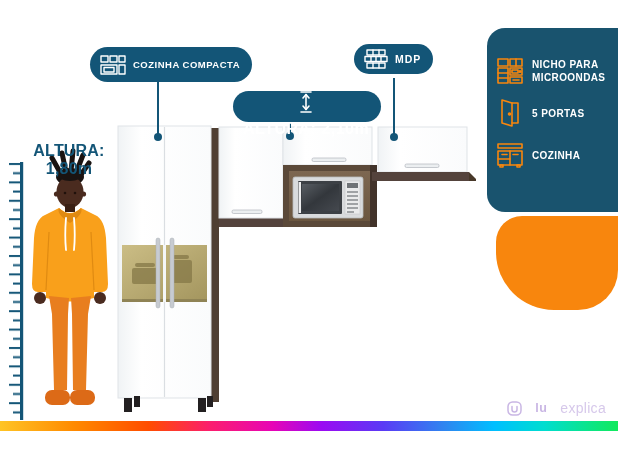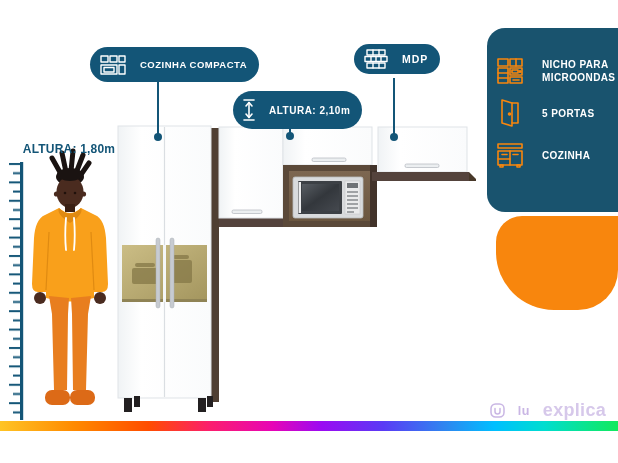--- a/index.html
+++ b/index.html
@@ -2,69 +2,69 @@
 <html style="--brand-blue: #135577; --panel-blue: #19536E; --accent-orange: #F8860D; --blob-orange: #F8860D; --hoodie-orange: #F9A01B; --hood-shade: #E08A12; --pants-orange: #E87E1F; --shoe-orange: #DC6A17; --skin-dark: #4A2B1F; --hair-black: #1A1311; --wood-dark: #4F3F33; --wood-board: #54433C; --niche-frame: #5B4939; --legs-black: #232021; --logo-lavender: #C9B6E4;"><head>
 <meta charset="utf-8">
 <style>
   html,body{margin:0;padding:0;background:#fff;}
   .canvas{
     position:relative;width:618px;height:463px;background:#fff;overflow:hidden;
     font-family:"Liberation Sans", sans-serif;
   }
   
   .badge{
-    position:absolute;display:flex;align-items:center;gap:14px;
+    position:absolute;display:flex;align-items:center;gap:7px;
     background:var(--brand-blue);color:#fff;border-radius:20px;
     padding:0 12px 0 10px;font-weight:bold;font-size:9.5px;letter-spacing:.5px;
     white-space:nowrap;z-index:6;
   }
   .badge svg{flex:0 0 auto;display:block;}
   .badge-cozinha{left:90px;top:47px;height:35px;}
-  .badge-altura{left:233px;top:91px;height:38px;font-size:10px;}
+  .badge-altura{left:233px;top:91px;height:31px;font-size:16px;flex-direction:column;}
   .badge-mdp{left:354px;top:44px;height:30px;font-size:10.5px;letter-spacing:1px;}
   .connector{position:absolute;width:2px;background:var(--brand-blue);z-index:5;}
   .conn-1{left:157px;top:81px;height:54px;}
   .conn-2{left:289px;top:121px;height:13px;}
   .conn-3{left:393px;top:78px;height:57px;}
   .conn-dot{position:absolute;width:8px;height:8px;border-radius:50%;background:var(--brand-blue);z-index:5;}
   .dot-1{left:154px;top:133px;}
   .dot-2{left:286px;top:132px;}
   .dot-3{left:390px;top:133px;}
   
   .person-label{
     position:absolute;left:14px;top:142px;width:110px;text-align:center;
-    color:var(--brand-blue);font-weight:bold;font-size:12px;letter-spacing:.2px;z-index:4;
+    color:var(--brand-blue);font-weight:bold;font-size:16px;letter-spacing:.2px;z-index:4;
   }
   .ruler-svg{position:absolute;left:5px;top:162px;z-index:2;}
   .person-svg{position:absolute;left:25px;top:148px;z-index:3;}
   
   .kitchen-svg{position:absolute;left:115px;top:120px;z-index:1;}
   
   .features-panel{
     position:absolute;right:0;top:28px;width:131px;height:184px;
     background:var(--panel-blue);border-radius:18px 0 0 18px;
     display:flex;flex-direction:column;padding:30px 8px 0 10px;box-sizing:border-box;
     gap:15px;z-index:6;
   }
-  .feature-row{display:flex;align-items:center;gap:19px;}
+  .feature-row{display:flex;align-items:center;gap:9px;}
   .feature-row svg{flex:0 0 auto;display:block;}
   .feature-label{
     color:#fff;font-weight:bold;font-size:10px;letter-spacing:.4px;line-height:1.3;
   }
   .orange-blob{
     position:absolute;right:0;top:216px;width:122px;height:94px;
     background:var(--blob-orange);border-radius:26px 0 40px 58px;z-index:5;
   }
   
   .lu-logo{
     position:absolute;right:12px;top:400px;display:flex;align-items:center;gap:13px;
     color:var(--logo-lavender);z-index:6;
   }
   .lu-logo .lu{font-weight:bold;font-size:12.5px;letter-spacing:.5px;}
-  .lu-logo .explica{font-weight:bold;font-size:18px;opacity:.75;letter-spacing:.3px;}
+  .lu-logo .explica{font-weight:normal;font-size:14px;opacity:.75;letter-spacing:.3px;}
   .rainbow-bar{position:absolute;left:0;top:421px;width:618px;height:10px;z-index:6;}
   
   .wood{fill:var(--wood-dark);}
   .board{fill:var(--wood-board);}
   .nframe{fill:var(--niche-frame);}
   .leg{fill:var(--legs-black);}
   .handlebar{fill:#ECEFF1;stroke:#B5BAC0;stroke-width:.75;}
   .stroke-white{stroke:#fff;fill:none;stroke-width:1.4;stroke-linecap:round;stroke-linejoin:round;}
   .stroke-orange{stroke:var(--accent-orange);fill:none;stroke-width:1.6;stroke-linecap:round;stroke-linejoin:round;}
 </style>

